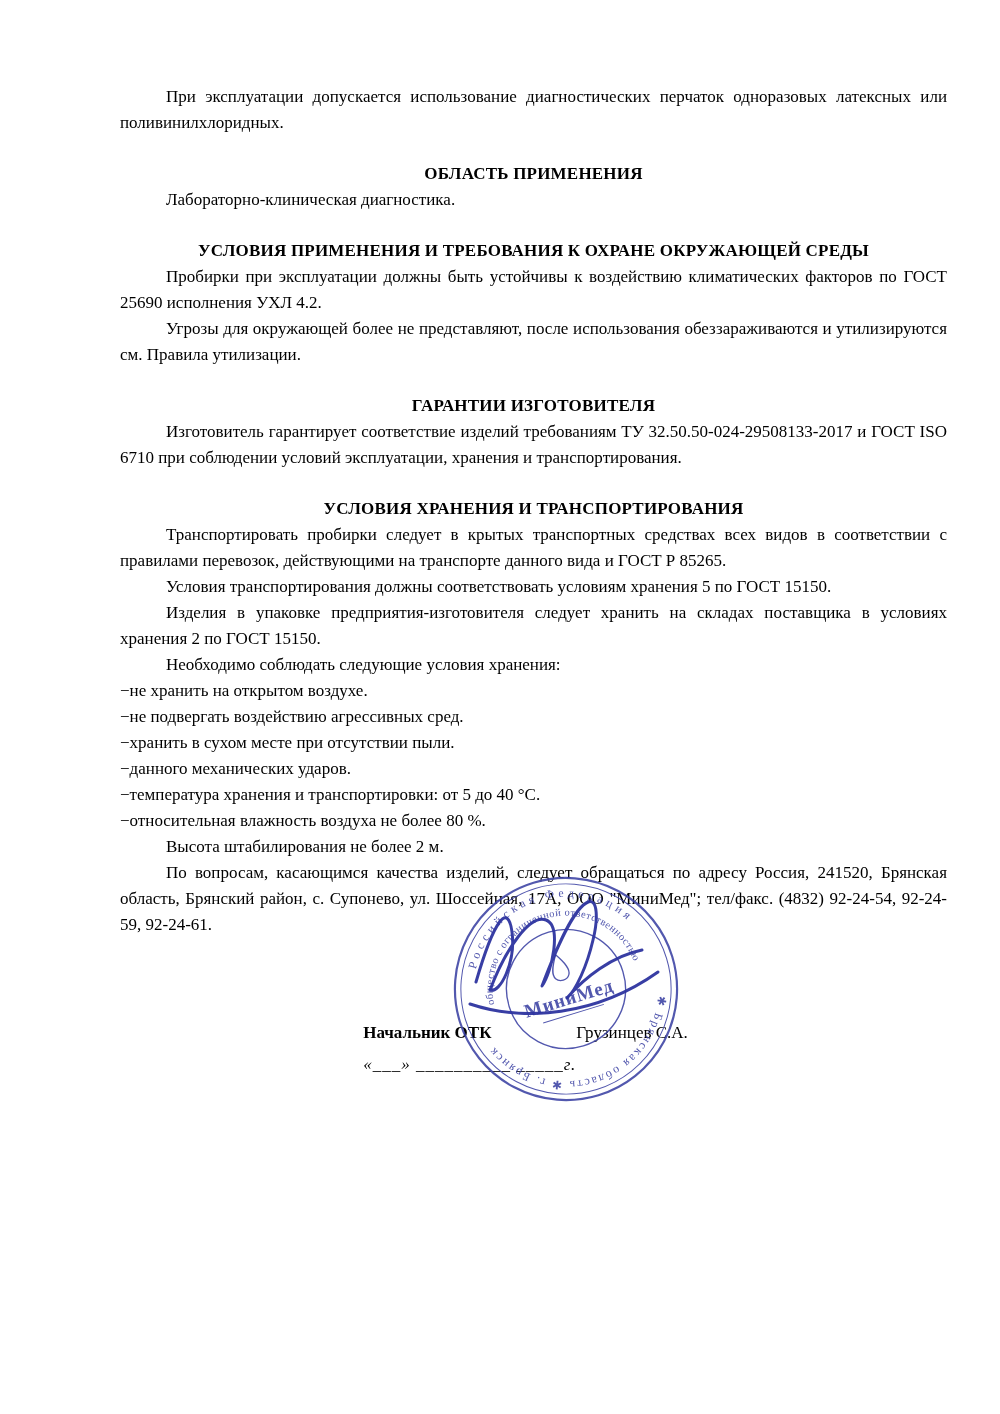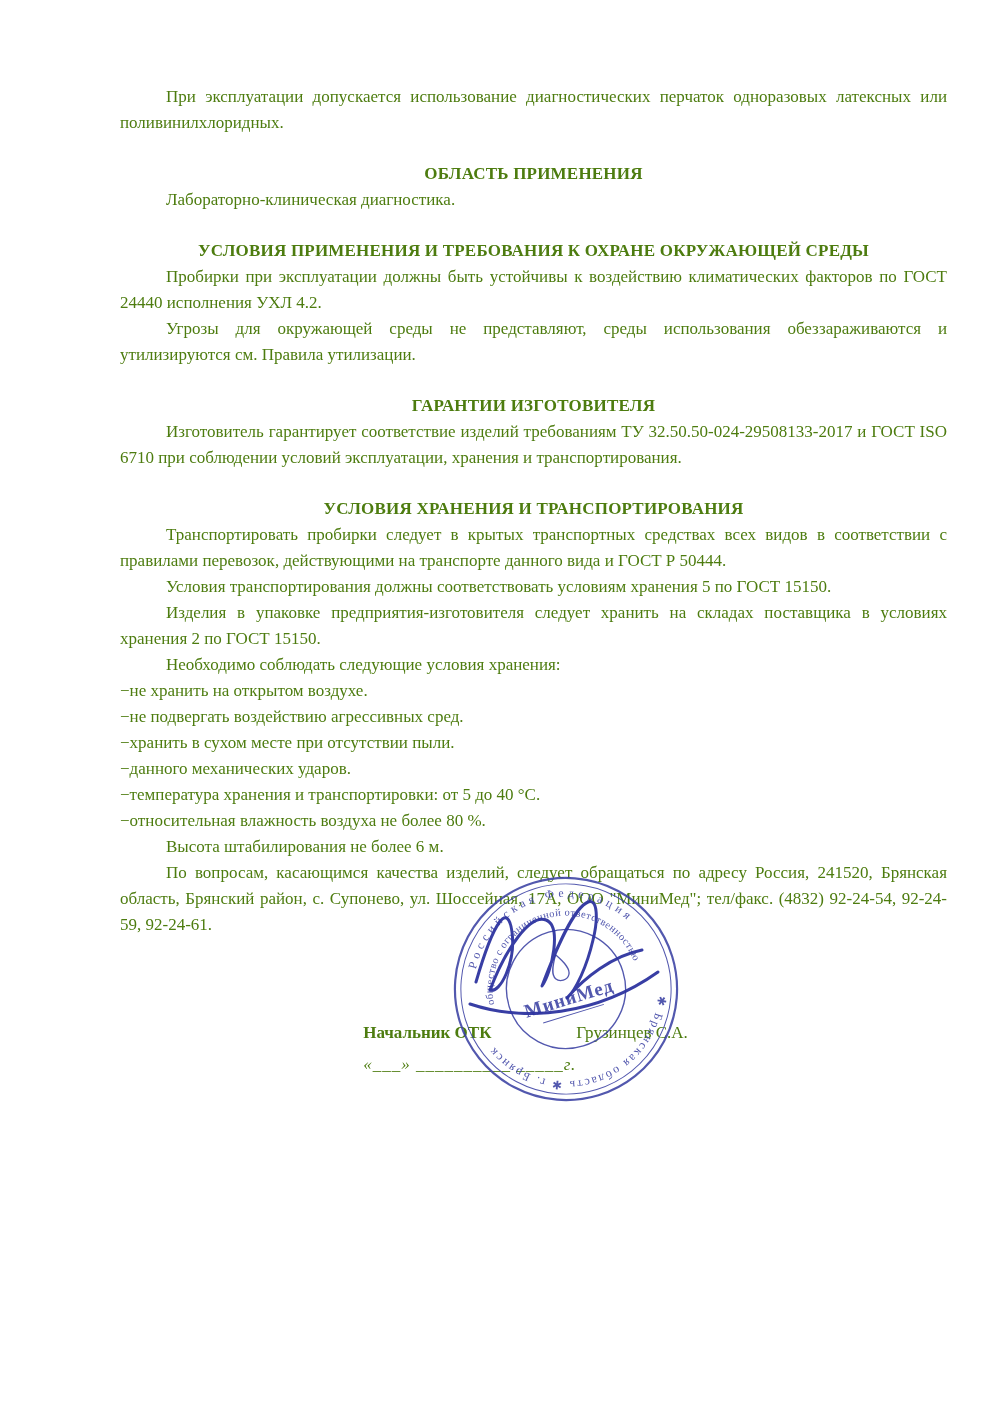--- a/index.html
+++ b/index.html
@@ -3,21 +3,21 @@
 <meta charset="utf-8">
 <style>
   * { box-sizing: border-box; }
   html, body { margin: 0; padding: 0; background: #ffffff; }
   .page {
     position: relative;
     width: 1000px;
     height: 1414px;
     margin: 0 auto;
     background: #ffffff;
-    color: #4d7c0f;
+    color: #000000;
     font-family: "Liberation Serif", serif;
     font-size: 17px;
     line-height: 1.53;
     overflow: hidden;
     padding: 84px 53px 40px 120px;
   }
   .para { margin: 0; text-align: justify; text-indent: 46px; }
   .heading {
     margin: 25px 0 0 0;
     padding: 0;
@@ -40,40 +40,40 @@
 <body>
 
 <div class="page">
 
   <p class="para">При эксплуатации допускается использование диагностических перчаток одноразовых латексных или поливинилхлоридных.</p>
 
   <h2 class="heading">ОБЛАСТЬ ПРИМЕНЕНИЯ</h2>
   <p class="para">Лабораторно-клиническая диагностика.</p>
 
   <h2 class="heading">УСЛОВИЯ ПРИМЕНЕНИЯ И ТРЕБОВАНИЯ К ОХРАНЕ ОКРУЖАЮЩЕЙ СРЕДЫ</h2>
-  <p class="para">Пробирки при эксплуатации должны быть устойчивы к воздействию климатических факторов по ГОСТ 24440 исполнения УХЛ 4.2.</p>
-  <p class="para">Угрозы для окружающей среды не представляют, среды использования обеззараживаются и утилизируются см. Правила утилизации.</p>
+  <p class="para">Пробирки при эксплуатации должны быть устойчивы к воздействию климатических факторов по ГОСТ 25690 исполнения УХЛ 4.2.</p>
+  <p class="para">Угрозы для окружающей более не представляют, после использования обеззараживаются и утилизируются см. Правила утилизации.</p>
 
   <h2 class="heading">ГАРАНТИИ ИЗГОТОВИТЕЛЯ</h2>
   <p class="para">Изготовитель гарантирует соответствие изделий требованиям ТУ 32.50.50-024-29508133-2017 и ГОСТ ISO 6710 при соблюдении условий эксплуатации, хранения и транспортирования.</p>
 
   <h2 class="heading">УСЛОВИЯ ХРАНЕНИЯ И ТРАНСПОРТИРОВАНИЯ</h2>
-  <p class="para">Транспортировать пробирки следует в крытых транспортных средствах всех видов в соответствии с правилами перевозок, действующими на транспорте данного вида и ГОСТ Р 50444.</p>
+  <p class="para">Транспортировать пробирки следует в крытых транспортных средствах всех видов в соответствии с правилами перевозок, действующими на транспорте данного вида и ГОСТ Р 85265.</p>
   <p class="para">Условия транспортирования должны соответствовать условиям хранения 5 по ГОСТ 15150.</p>
   <p class="para">Изделия в упаковке предприятия-изготовителя следует хранить на складах поставщика в условиях хранения 2 по ГОСТ 15150.</p>
   <p class="para">Необходимо соблюдать следующие условия хранения:</p>
 
   <p class="cond">−не хранить на открытом воздухе.</p>
   <p class="cond">−не подвергать воздействию агрессивных сред.</p>
   <p class="cond">−хранить в сухом месте при отсутствии пыли.</p>
   <p class="cond">−данного механических ударов.</p>
   <p class="cond">−температура хранения и транспортировки: от 5 до 40 °С.</p>
   <p class="cond">−относительная влажность воздуха не более 80 %.</p>
 
-  <p class="para">Высота штабилирования не более 6 м.</p>
+  <p class="para">Высота штабилирования не более 2 м.</p>
   <p class="para">По вопросам, касающимся качества изделий, следует обращаться по адресу Россия, 241520, Брянская область, Брянский район, с. Супонево, ул. Шоссейная, 17А, ООО "МиниМед"; тел/факс. (4832) 92-24-54, 92-24-59, 92-24-61.</p>
 
   <div class="sig-row">
     <div class="sig-left">
       <div class="sig-title">Начальник ОТК</div>
       <div class="sig-date">«___» __________ _____г.</div>
     </div>
     <div class="sig-name">Грузинцев С.А.</div>
   </div>
 

